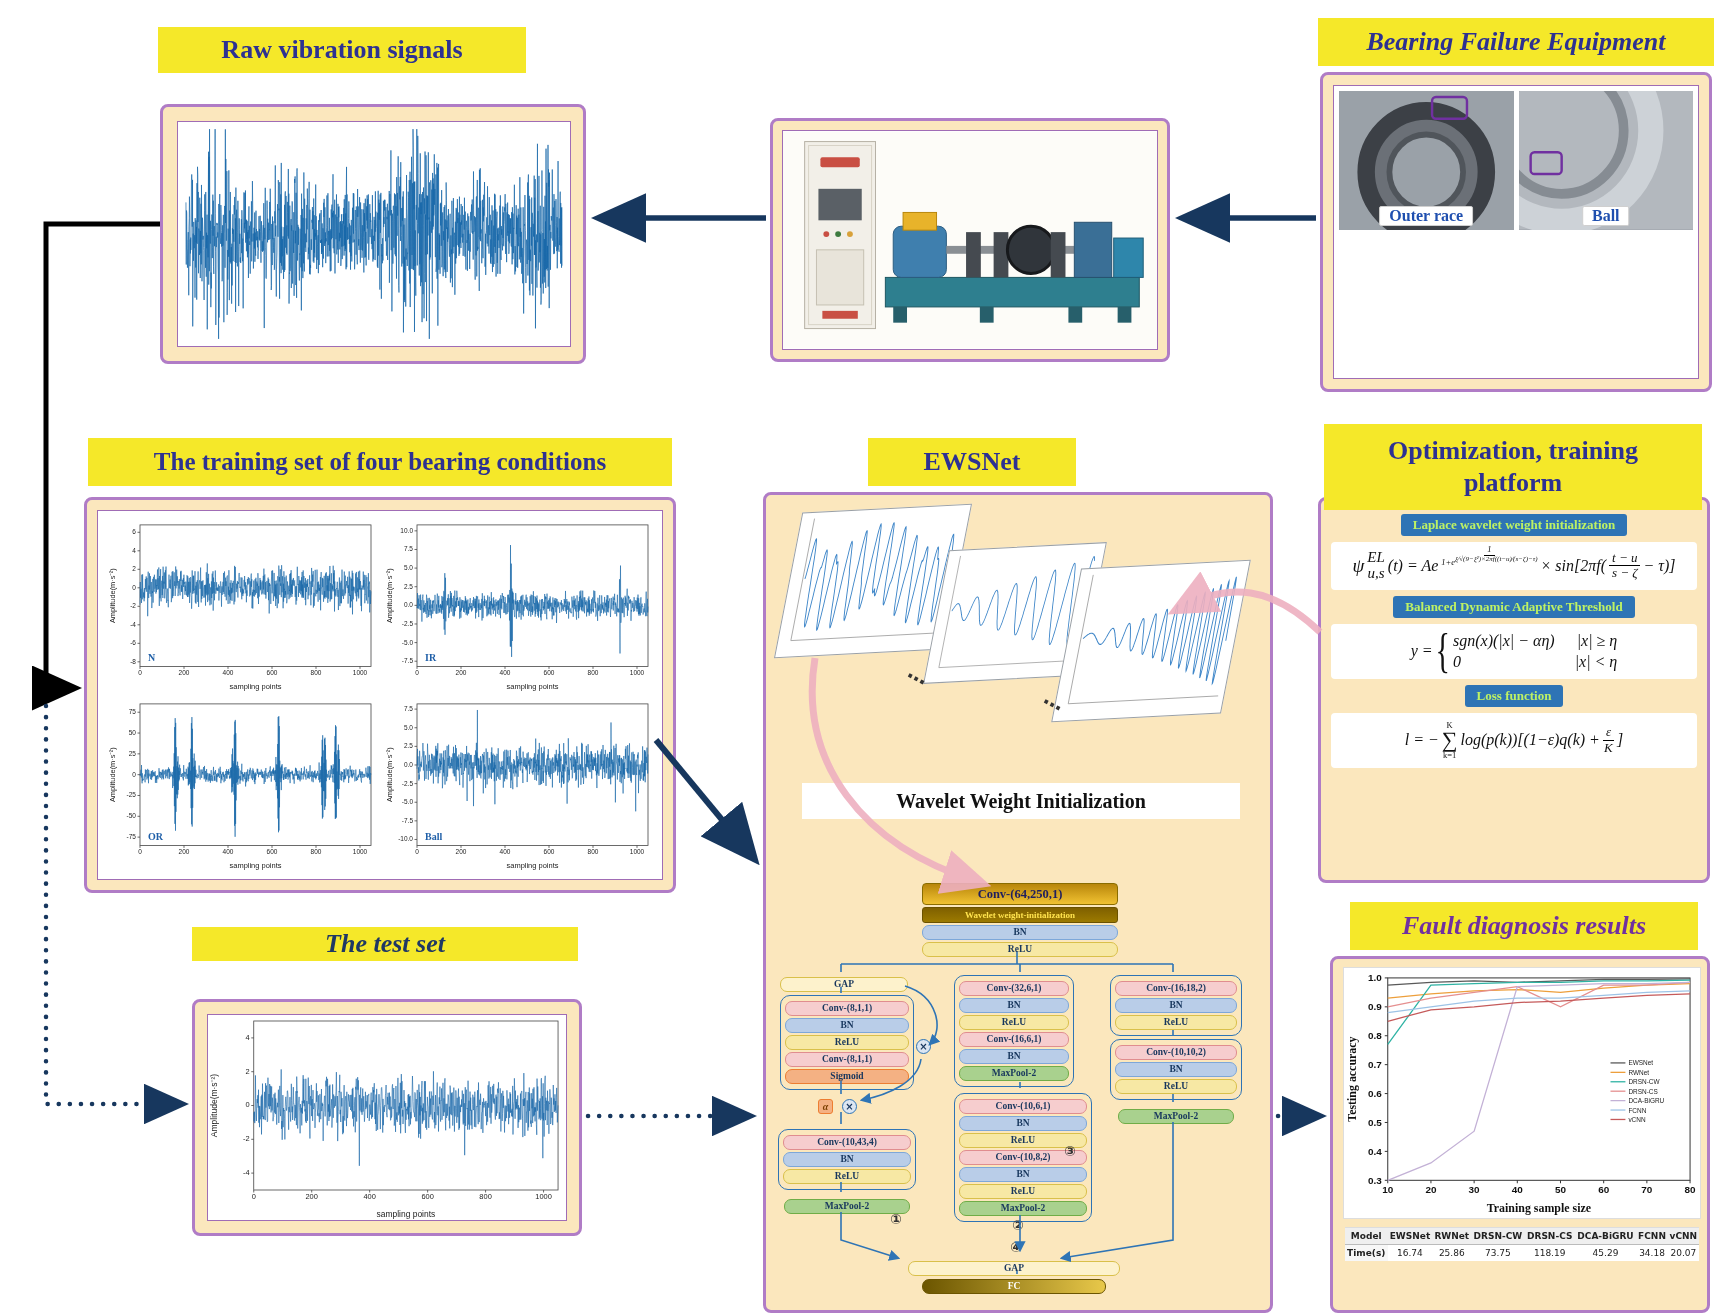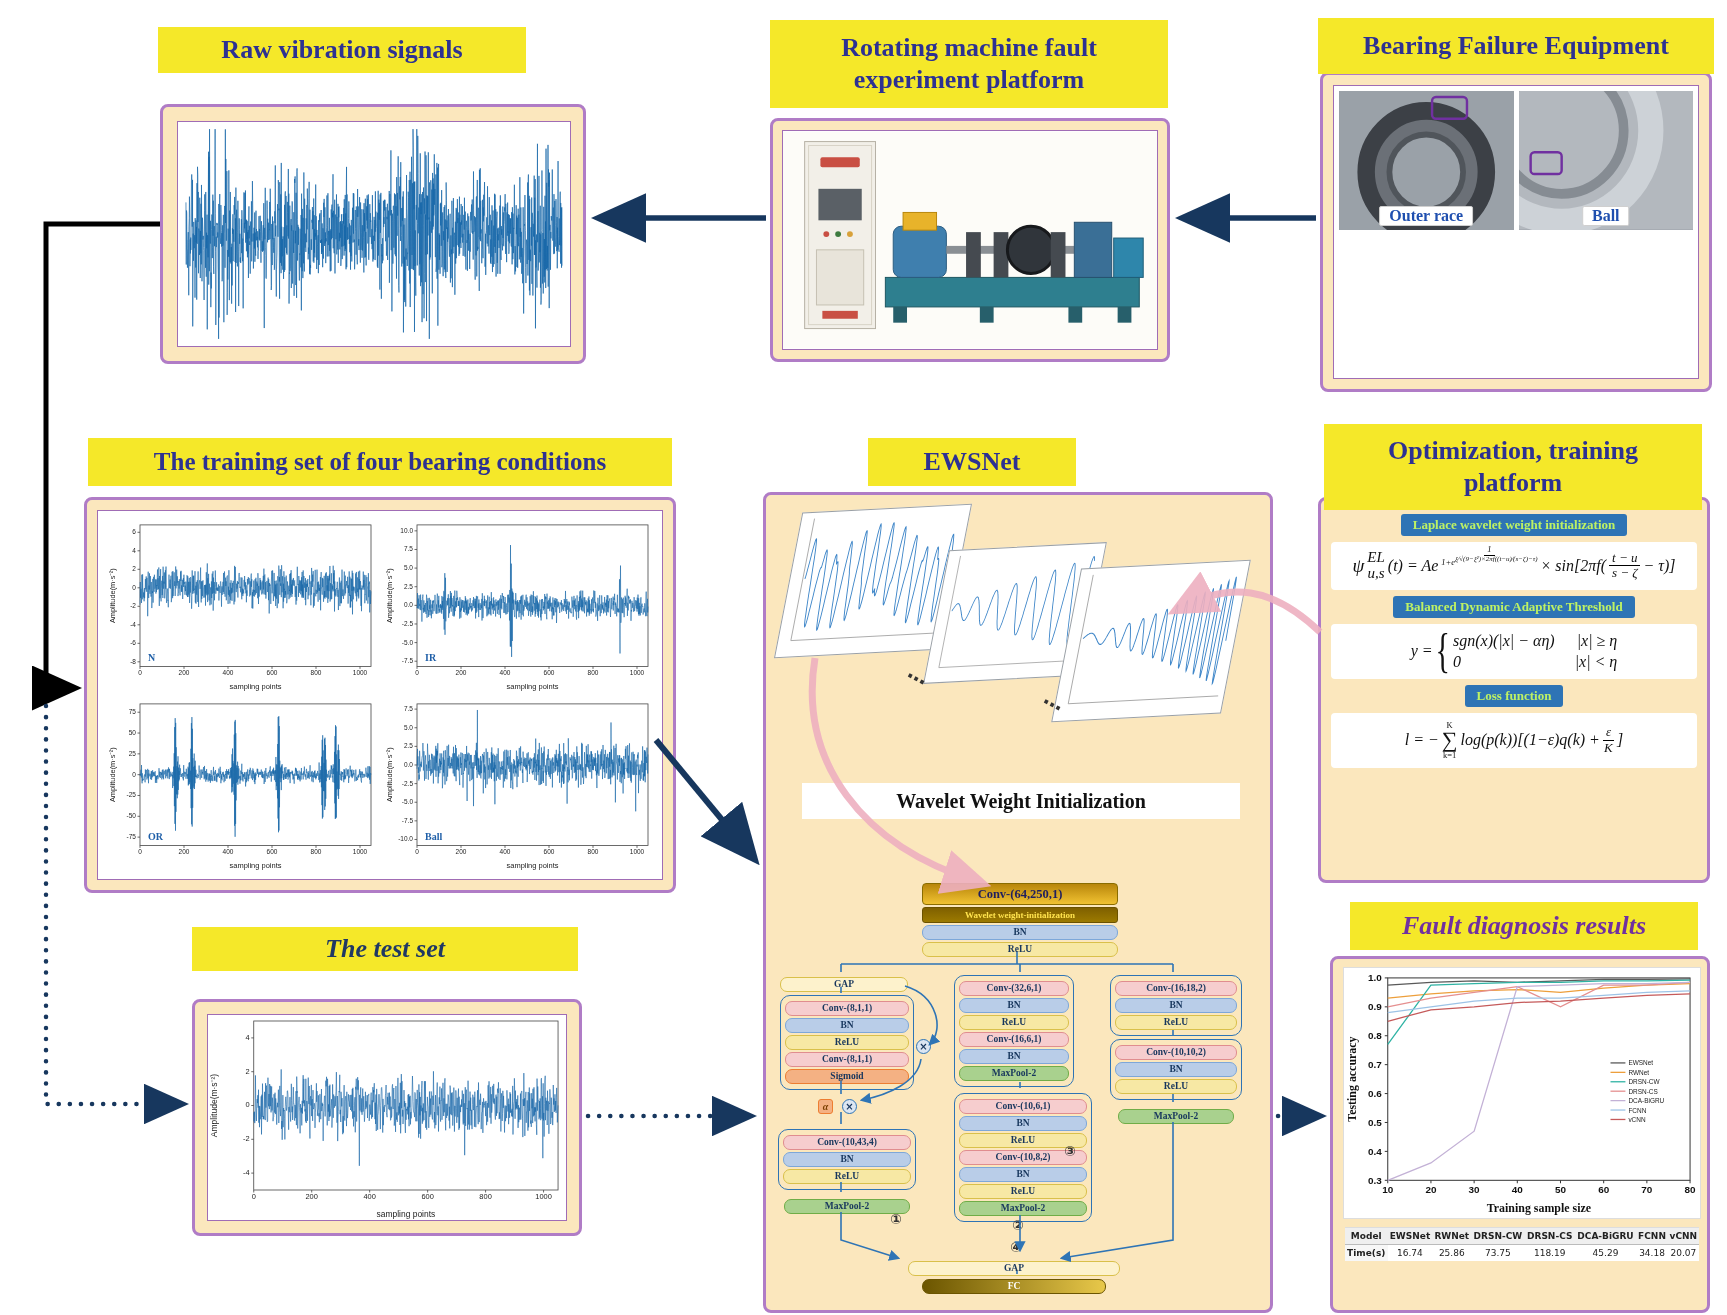--- a/index.html
+++ b/index.html
@@ -8,25 +8,25 @@
   svg{display:block;}
 
   
   .banner{position:absolute;background:#f5e829;color:#2d3192;z-index:2;
           font:700 26px "Liberation Serif",serif;text-align:center;
           display:flex;align-items:center;justify-content:center;}
   .banner.two{flex-direction:column;line-height:1.22;}
   .banner.italic{font-style:italic;}
   #b-raw{left:158px;top:27px;width:368px;height:46px;}
   #b-platform{left:770px;top:20px;width:398px;height:88px;}
-  #b-bearing{left:1318px;top:18px;width:396px;height:56px;}
+  #b-bearing{left:1318px;top:18px;width:396px;height:48px;font-style:italic;}
   #b-training{left:88px;top:438px;width:584px;height:48px;font-size:25px;}
   #b-ews{left:868px;top:438px;width:208px;height:48px;}
   #b-opt{left:1324px;top:424px;width:378px;height:86px;}
-  #b-test{left:192px;top:927px;width:386px;height:44px;color:#1f3864;}
+  #b-test{left:192px;top:927px;width:386px;height:34px;color:#1f3864;}
   #b-results{left:1350px;top:902px;width:348px;height:48px;color:#7030a0;}
 
   
   .panel{position:absolute;background:#fbe7bd;border:3px solid #b07cc6;border-radius:8px;
          box-sizing:border-box;z-index:1;}
   #p-raw{left:160px;top:104px;width:426px;height:260px;}
   #p-platform{left:770px;top:118px;width:400px;height:244px;}
   #p-bearing{left:1320px;top:72px;width:392px;height:320px;}
   #p-training{left:84px;top:497px;width:592px;height:396px;}
   #p-ews{left:763px;top:492px;width:510px;height:821px;}
@@ -139,24 +139,20 @@
   #overlay{position:absolute;left:0;top:0;z-index:30;pointer-events:none;}
 </style>
 </head>
 <body>
 
 <div id="canvas">
 
   <div class="banner" id="b-raw">
       <span>Raw vibration signals</span>
     </div>
-  <div class="banner two" id="b-platform">
-    <span>Rotating machine fault</span>
-    <span>experiment platform</span>
-  </div>
   <div class="banner" id="b-bearing">
       <span>Bearing Failure Equipment</span>
     </div>
   <div class="banner" id="b-training">
       <span>The training set of four bearing conditions</span>
     </div>
   <div class="banner" id="b-ews">
       <span>EWSNet</span>
     </div>
   <div class="banner two" id="b-opt">

